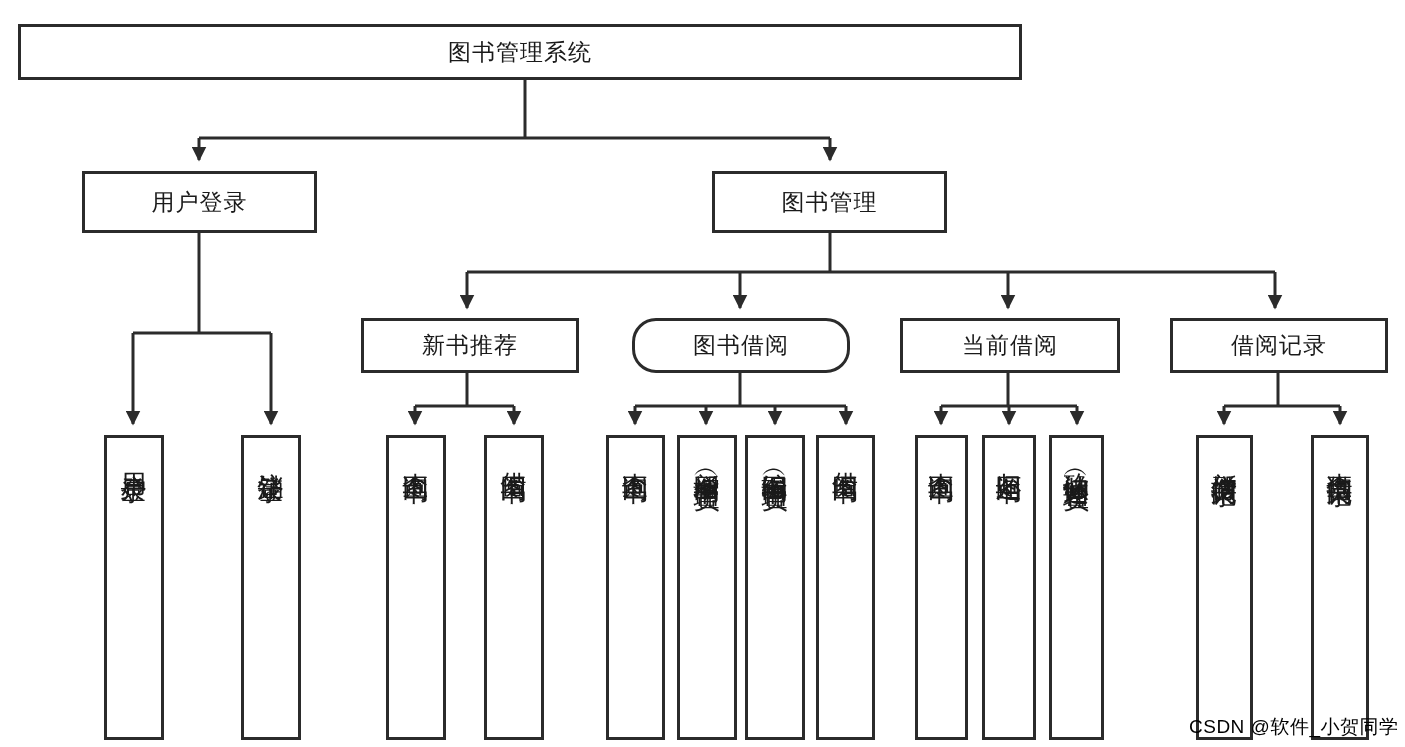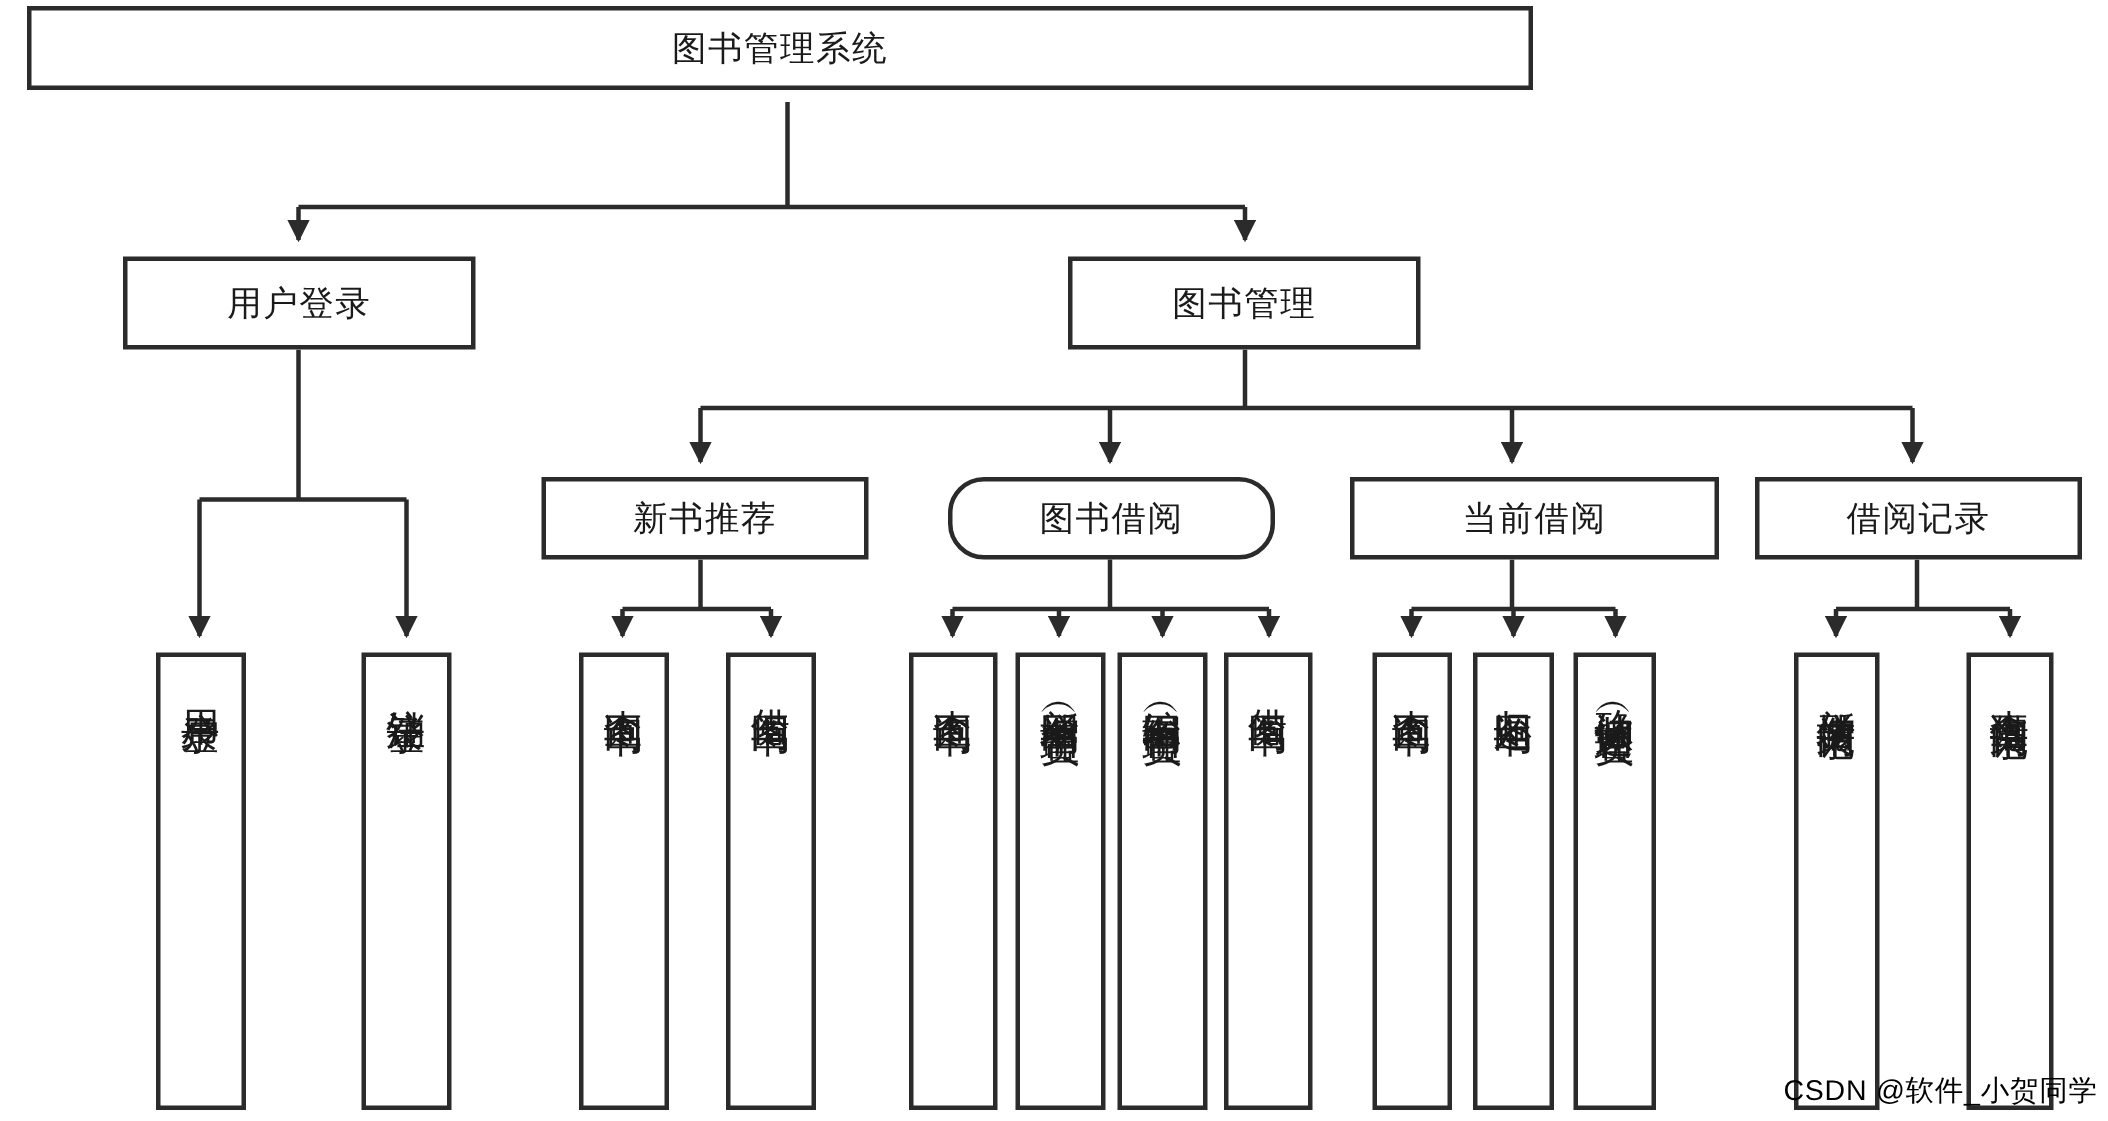--- a/index.html
+++ b/index.html
@@ -108,38 +108,38 @@
       <path d="M 1009 406 L 1009 424" marker-end="url(#arrow)"></path>
       <path d="M 1077 406 L 1077 424" marker-end="url(#arrow)"></path>
 
       <path d="M 1278 373 L 1278 406"></path>
       <path d="M 1224 406 L 1340 406"></path>
       <path d="M 1224 406 L 1224 424" marker-end="url(#arrow)"></path>
       <path d="M 1340 406 L 1340 424" marker-end="url(#arrow)"></path>
     </g>
   </svg>
 
-  <div class="node horiz" style="left:18px; top:4px; width:1004px; height:56px;">
+  <div class="node horiz" style="left:18px; top:24px; width:1004px; height:56px;">
     <span>图书管理系统</span>
   </div>
 
   <div class="node horiz" style="left:82px; top:171px; width:235px; height:62px;">
     <span>用户登录</span>
   </div>
   <div class="node horiz" style="left:712px; top:171px; width:235px; height:62px;">
     <span>图书管理</span>
   </div>
 
   <div class="node horiz" style="left:361px; top:318px; width:218px; height:55px;">
     <span>新书推荐</span>
   </div>
   <div class="node horiz" style="left:632px; top:318px; width:218px; height:55px;border-radius:24px;">
     <span>图书借阅</span>
   </div>
-  <div class="node horiz" style="left:900px; top:318px; width:246px; height:55px;text-align:right;">
+  <div class="node horiz" style="left:900px; top:318px; width:220px; height:55px;text-align:right;">
     <span>当前借阅</span>
   </div>
   <div class="node horiz" style="left:1170px; top:318px; width:218px; height:55px;">
     <span>借阅记录</span>
   </div>
 
   <div class="node vert" style="left:104px; top:435px; width:60px; height:305px;">
     <span class="vtext">用户登录</span>
   </div>
   <div class="node vert" style="left:241px; top:435px; width:60px; height:305px;">

